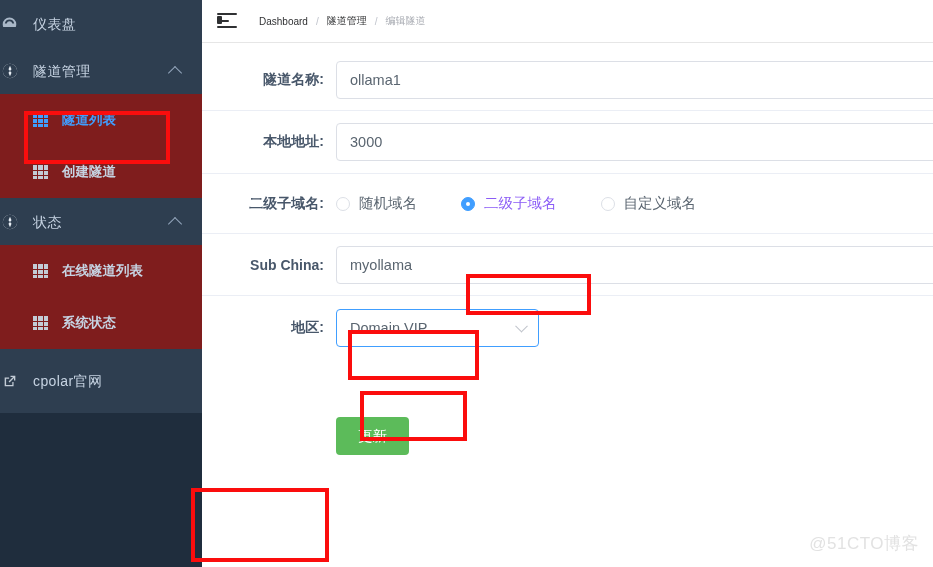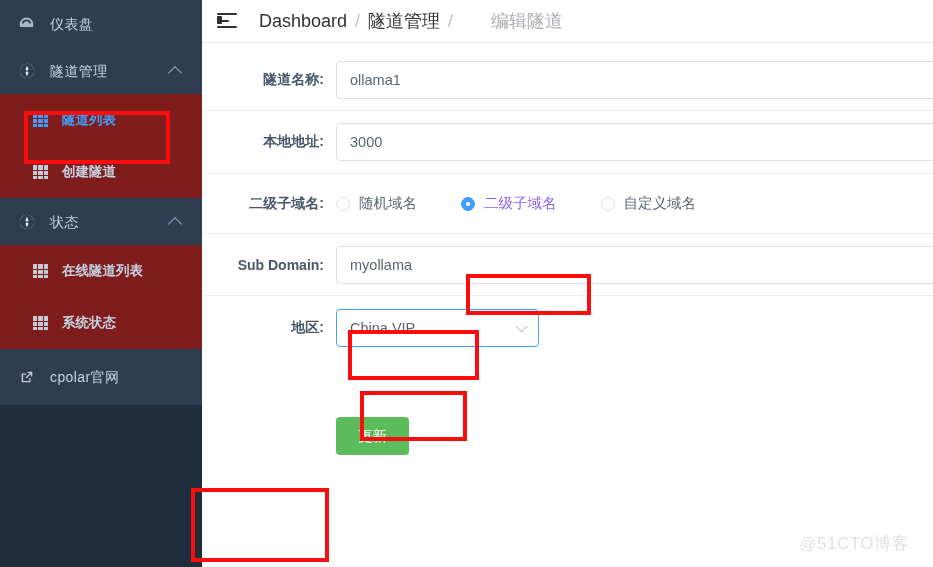--- a/index.html
+++ b/index.html
@@ -16,21 +16,20 @@
     width: 202px; height: 567px;
     background: #1f2d3d;
     flex: 0 0 202px;
     position: relative;
     color: #b8c7ce;
   }
   .menu-row {
     display: flex;
     align-items: center;
     height: 47px;
-    padding-left: 17px;
     font-size: 14px;
     color: #c6d3e2;
     cursor: pointer;
     position: relative;
   }
   .menu-row.group { background: #2e3e50; }
   .menu-row .ic {
     width: 19px; height: 19px;
     display: inline-flex; align-items: center; justify-content: center;
     margin-right: 14px;
@@ -53,41 +52,41 @@
     color: #c6d3e2;
     cursor: pointer;
   }
   .sub-row .ic { margin-right: 13px; width: 17px; height: 17px; flex:0 0 17px; display:inline-flex;align-items:center;justify-content:center;}
   .sub-row.active { color: #409eff; }
   .grid-ic { width: 15px; height: 14px; display: grid;
     grid-template-columns: 1fr 1fr 1fr; grid-template-rows: 5px 1fr 1fr; gap: 1px; }
   .grid-ic i { background: #c3ccd6; display:block; }
   .grid-ic.blue i { background: #409eff; }
 
-  .menu-row.link-row { background: #2e3e50; height: 56px; }
+  .menu-row.link-row { background: #2e3e50; height: 64px; }
 
   
   .main { flex: 1 1 auto; height: 567px; background: #fff; position: relative; overflow: hidden; }
   .topbar {
     height: 43px;
     display: flex; align-items: center;
     border-bottom: 1px solid #e6e6e6;
     padding-left: 15px;
     background: #fff;
   }
   .fold-icon { width: 20px; height: 16px; position: relative; margin-right: 22px; cursor: pointer; }
   .fold-icon span { position:absolute; left:0; height:2.4px; background:#303133; border-radius:1px; }
   .fold-icon span.b1 { top:0; width:20px; }
   .fold-icon span.b2 { top:6.5px; width:12px; }
   .fold-icon span.b3 { top:13px; width:20px; }
   .fold-icon .arw { position:absolute; right:0; top:3.4px; width:0;height:0;
     border-top:4px solid transparent; border-bottom:4px solid transparent; border-left:5px solid #303133;}
-  .crumbs { font-size: 18px; color: #303133; display: flex; align-items: center; gap: 0; }
+  .crumbs { font-size: 10px; color: #303133; display: flex; align-items: center; gap: 0; }
   .crumbs .c { color: #303133; }
-  .crumbs .c.cur { color: #a8abb2; margin-left: 30px; }
+  .crumbs .c.cur { color: #a8abb2; }
   .crumbs .sep { color: #c0c4cc; margin: 0 8px; }
 
   .form { padding-top: 6px; }
   .frow {
     display: flex; align-items: center;
     border-bottom: 1px solid #ebeef5;
     min-height: 58px;
     position: relative;
   }
   .frow.noline { border-bottom: none; }
@@ -129,21 +128,21 @@
   .btn-green {
     background: #5cbb5a; color: #fff; border: none; border-radius: 4px;
     font-size: 14.5px; padding: 0 22px; height: 38px; cursor: pointer;
     font-family: inherit;
   }
 
   
   .redbox { position: absolute; border: 4px solid #fb0d0d; pointer-events: none; z-index: 50; }
 
   .watermark {
-    position: absolute; right: 24px; bottom: 12px;
+    position: absolute; right: 14px; bottom: 12px;
     font-size: 17px; color: #e2e2e2; letter-spacing: .5px;
     user-select: none;
   }
 </style>
 </head>
 <body>
 
 <div id="app">
 
   <nav class="sidebar">
@@ -310,31 +309,31 @@
             </label>
             <label class="radio">
               <span class="dot"></span>
               <span class="rl">自定义域名</span>
             </label>
           </div>
         </div>
       </div>
 
       <div class="frow" style="min-height:62px;">
-        <div class="flabel">Sub Domain:</div>
+        <div class="flabel">Sub China:</div>
         <div class="fctl">
           <div class="inp wide">myollama</div>
         </div>
       </div>
 
       <div class="frow noline" style="min-height:64px;justify-content:flex-end;">
         <div class="flabel">地区:</div>
         <div class="fctl">
           <div class="inp sel focus">
-            <span>China VIP</span>
+            <span>Domain VIP</span>
             <span class="chev"></span>
           </div>
         </div>
       </div>
 
       <div class="frow noline" style="min-height:60px;margin-top:46px;">
         <div class="flabel"></div>
         <div class="fctl">
           <button class="btn-green">更新</button>
         </div>

